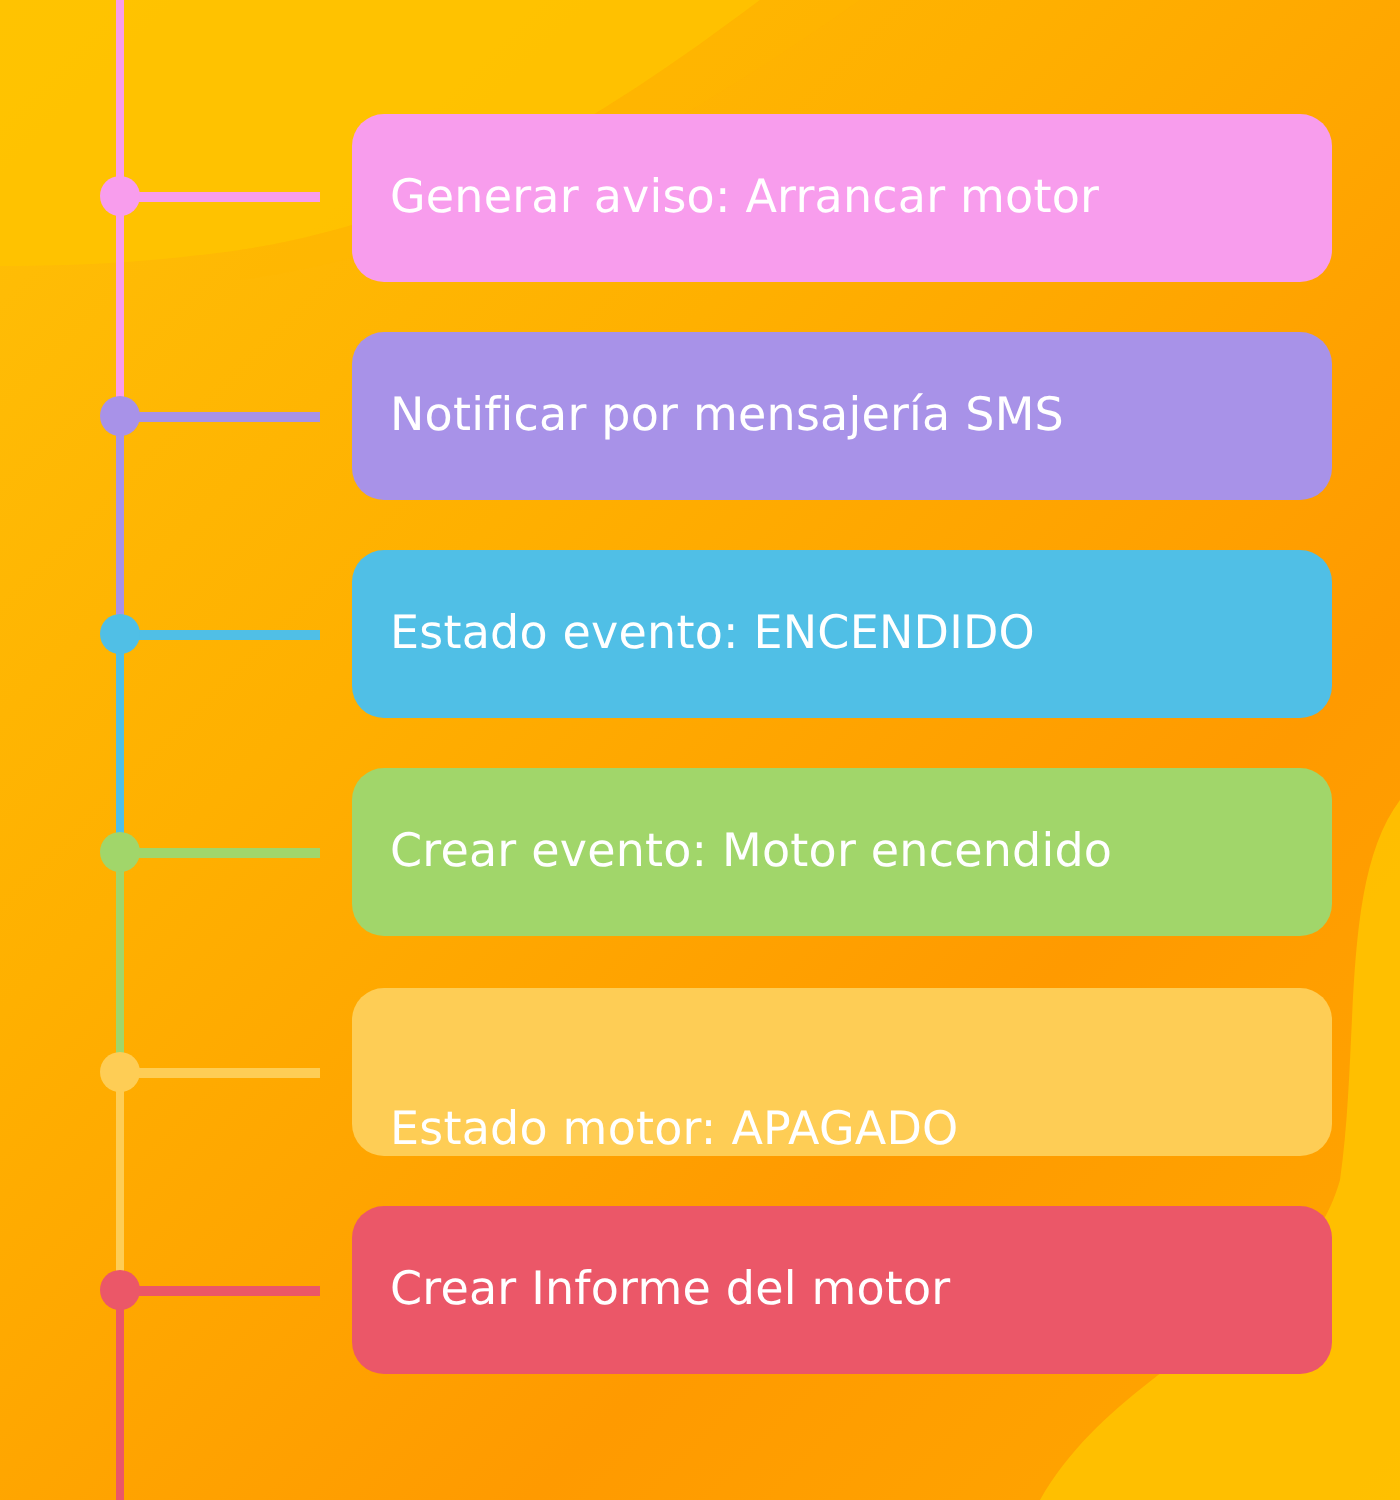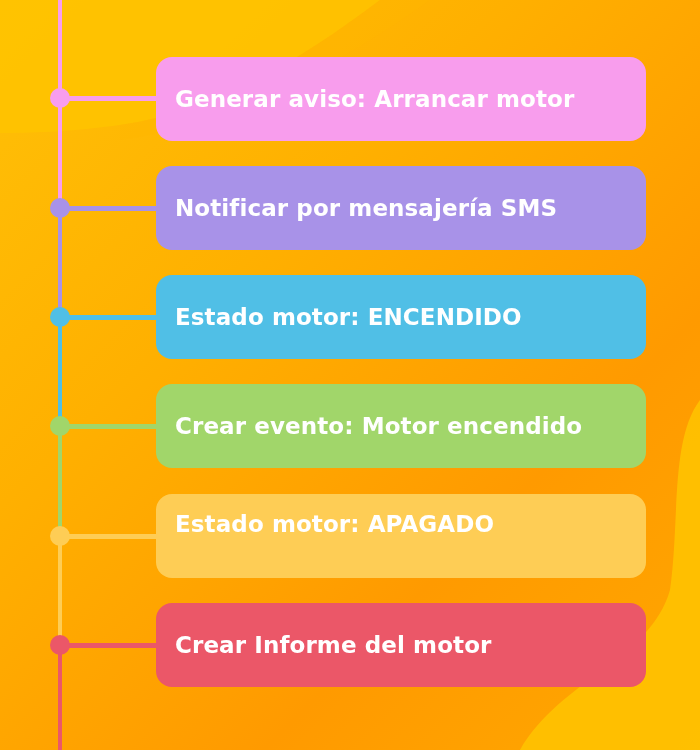--- a/index.html
+++ b/index.html
@@ -7,24 +7,24 @@
       width: 700px; height: 750px; overflow: hidden; position: relative;
       font-family: "DejaVu Sans", "Liberation Sans", sans-serif;
       background: linear-gradient(135deg, #ffc107 0%, #ffb000 35%, #ff9a00 70%, #ffa800 100%);
     }
     .bg { position: absolute; inset: 0; pointer-events: none; }
     .timeline { position: absolute; inset: 0; }
     .seg { position: absolute; left: 58px; width: 4px; }
     .dot { position: absolute; left: 50px; width: 20px; height: 20px; border-radius: 50%; }
     .conn { position: absolute; left: 60px; width: 100px; height: 5px; }
     .step {
-      position: absolute; left: 156px; width: 490px; height: 84px;
+      position: absolute; left: 176px; width: 490px; height: 84px;
       border-radius: 16px; display: flex; align-items: center;
       box-sizing: border-box; padding-left: 19px;
-      color: #ffffff; font-weight: bold; font-size: 23px; letter-spacing: 0.1px;
+      color: #ffffff; font-weight: normal; font-size: 23px; letter-spacing: 0.1px;
       white-space: nowrap;
     }
   </style>
 </head>
 <body>
 
 <svg class="bg" width="700" height="750" viewBox="0 0 700 750">
   <path d="M0,0 L380,0 C300,60 220,110 120,125 C70,132 30,133 0,133 Z" fill="#ffc300" opacity="0.85"></path>
   <path d="M380,0 C300,60 220,110 120,125 L120,140 C230,125 330,70 430,0 Z" fill="#ffb700" opacity="0.4"></path>
   <path d="M700,400 C670,440 680,520 670,590 C650,660 560,680 520,750 L700,750 Z" fill="#ffc200" opacity="0.9"></path>
@@ -53,23 +53,23 @@
   <div class="dot" style="top:635px;background:#eb5768"></div>
 </div>
 
 <div class="step" style="top:57px;background:#f89ded">
   <span>Generar aviso: Arrancar motor</span>
 </div>
 <div class="step" style="top:166px;background:#a892e8;">
   <span>Notificar por mensajería SMS</span>
 </div>
 <div class="step" style="top:275px;background:#50bfe6">
-  <span>Estado motor: ENCENDIDO</span>
+  <span>Estado evento: ENCENDIDO</span>
 </div>
 <div class="step" style="top:384px;background:#a1d66a;font-size:23px">
   <span>Crear evento: Motor encendido</span>
 </div>
-<div class="step" style="top:494px;background:#fecd55;align-items:flex-start;padding-top:17px">
+<div class="step" style="top:494px;background:#fecd55;align-items:flex-end;padding-top:41px">
   <span>Estado motor: APAGADO</span>
 </div>
 <div class="step" style="top:603px;background:#eb5768;">
   <span>Crear Informe del motor</span>
 </div>
 
 </body></html>

